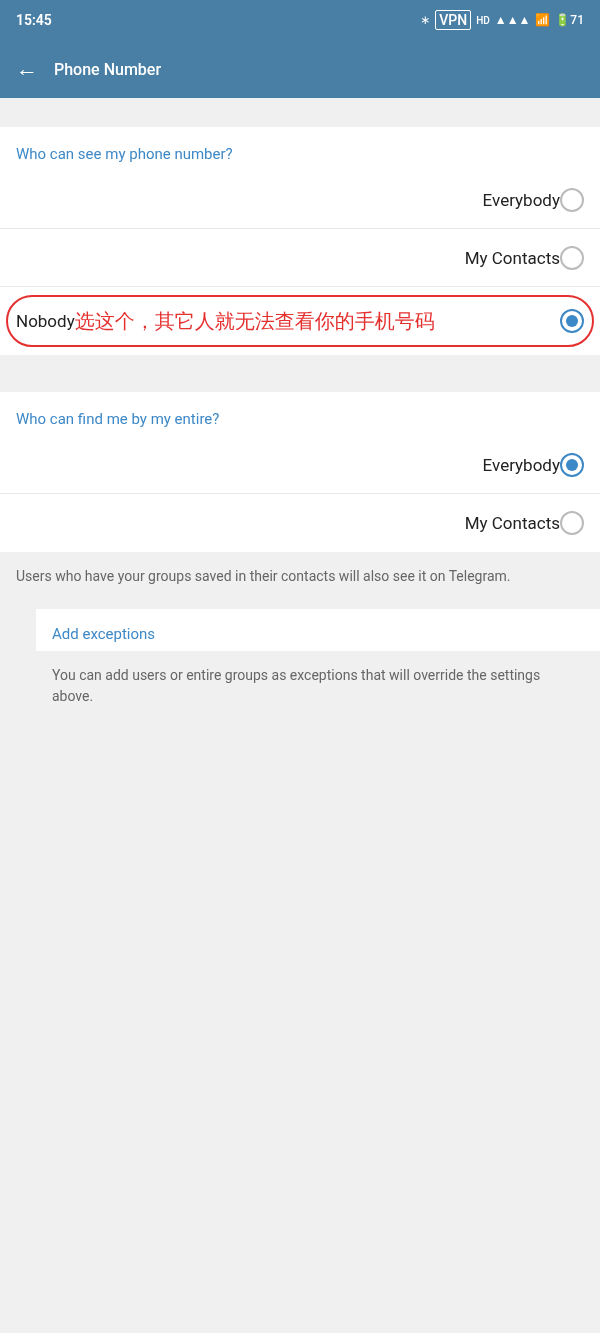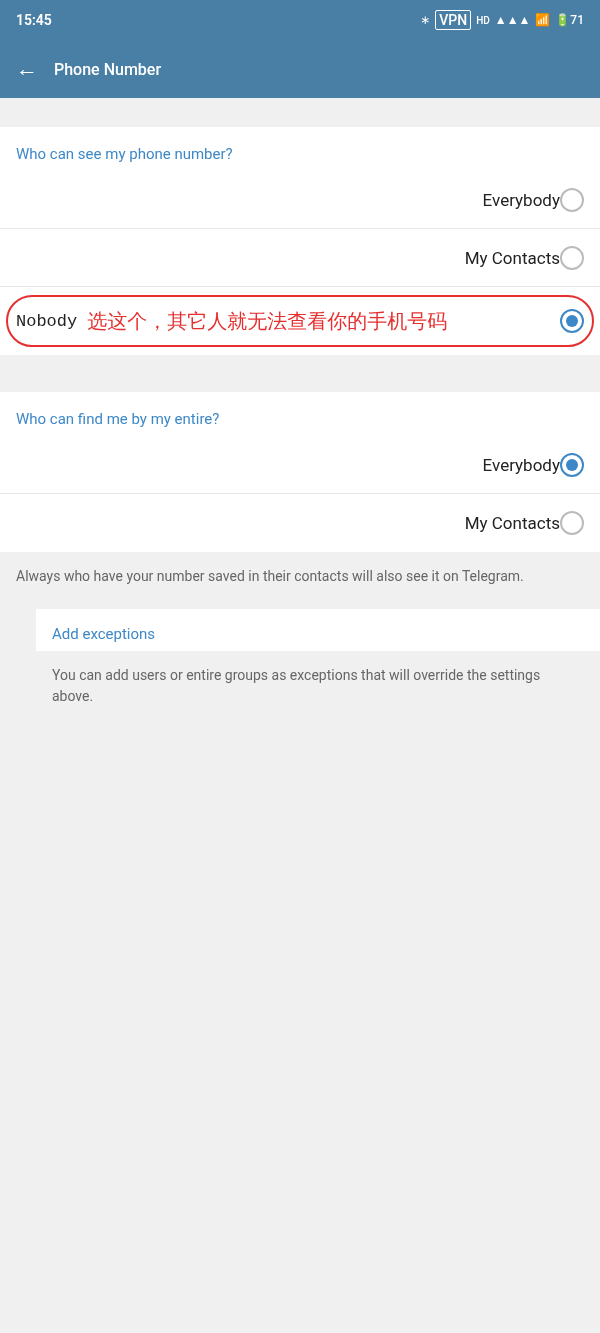--- a/index.html
+++ b/index.html
@@ -110,23 +110,21 @@
       align-items: center;
       justify-content: space-between;
       padding: 0 16px;
       height: 68px;
       background: white;
       position: relative;
     }
     .nobody-row-inner {
       display: flex;
       align-items: center;
-      gap: 10px;
       flex: 1;
-      font-family: Liberation Mono, monospace;
     }
     .nobody-annotation {
       color: #e53030;
       font-size: 20px;
       font-weight: 400;
     }
     .nobody-oval {
       position: absolute;
       left: 6px;
       top: 8px;
@@ -241,21 +239,21 @@
     <span class="list-item-label">Everybody</span>
     <div class="radio selected"></div>
   </div>
 
   <div class="list-item" style="border-bottom:none;">
     <span class="list-item-label">My Contacts</span>
     <div class="radio"></div>
   </div>
 
   <div class="info-box">
-    <span>Always who have your number saved in their contacts will also see it on Telegram.</span>
+    <span>Users who have your groups saved in their contacts will also see it on Telegram.</span>
   </div>
 </div>
 
 <div class="divider"></div>
 
 <div class="exceptions-section">
   <div class="exceptions-label">Add exceptions</div>
 
 
   <div class="info-box">

